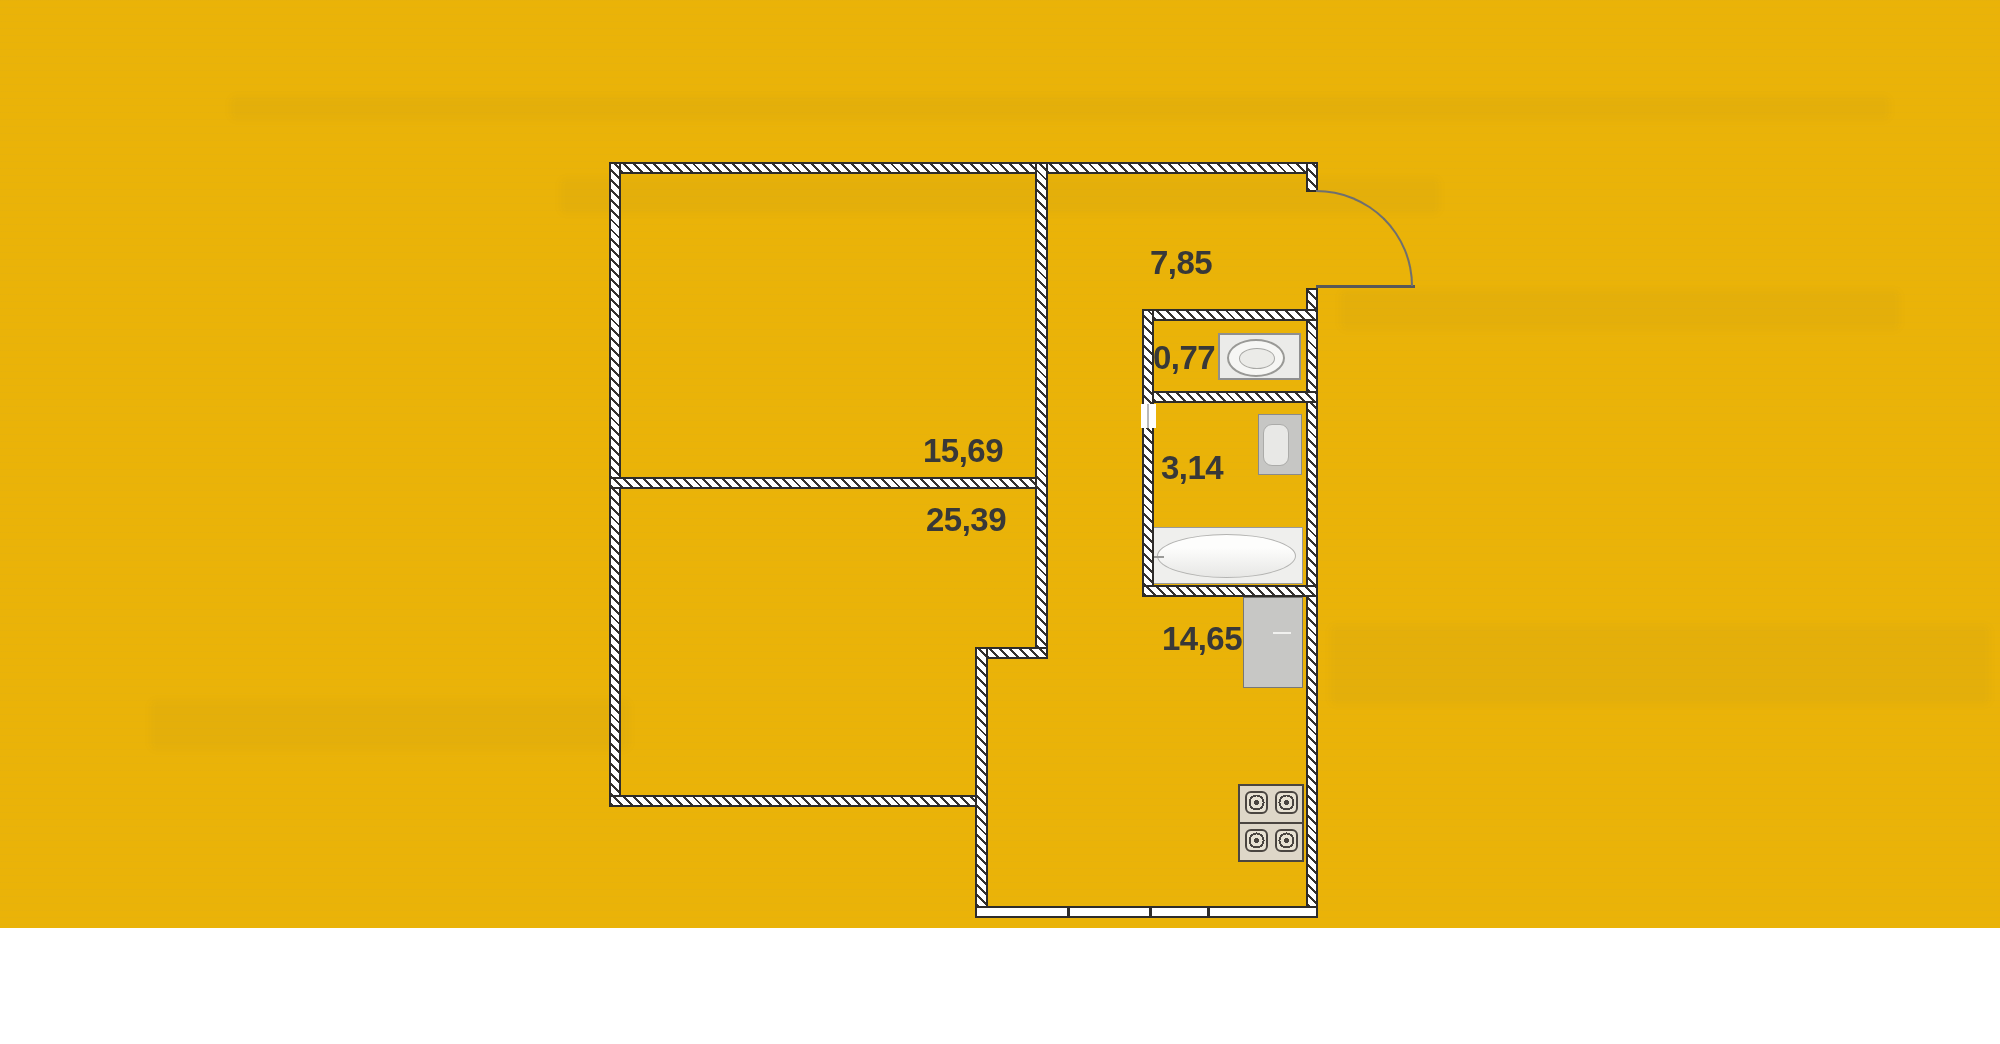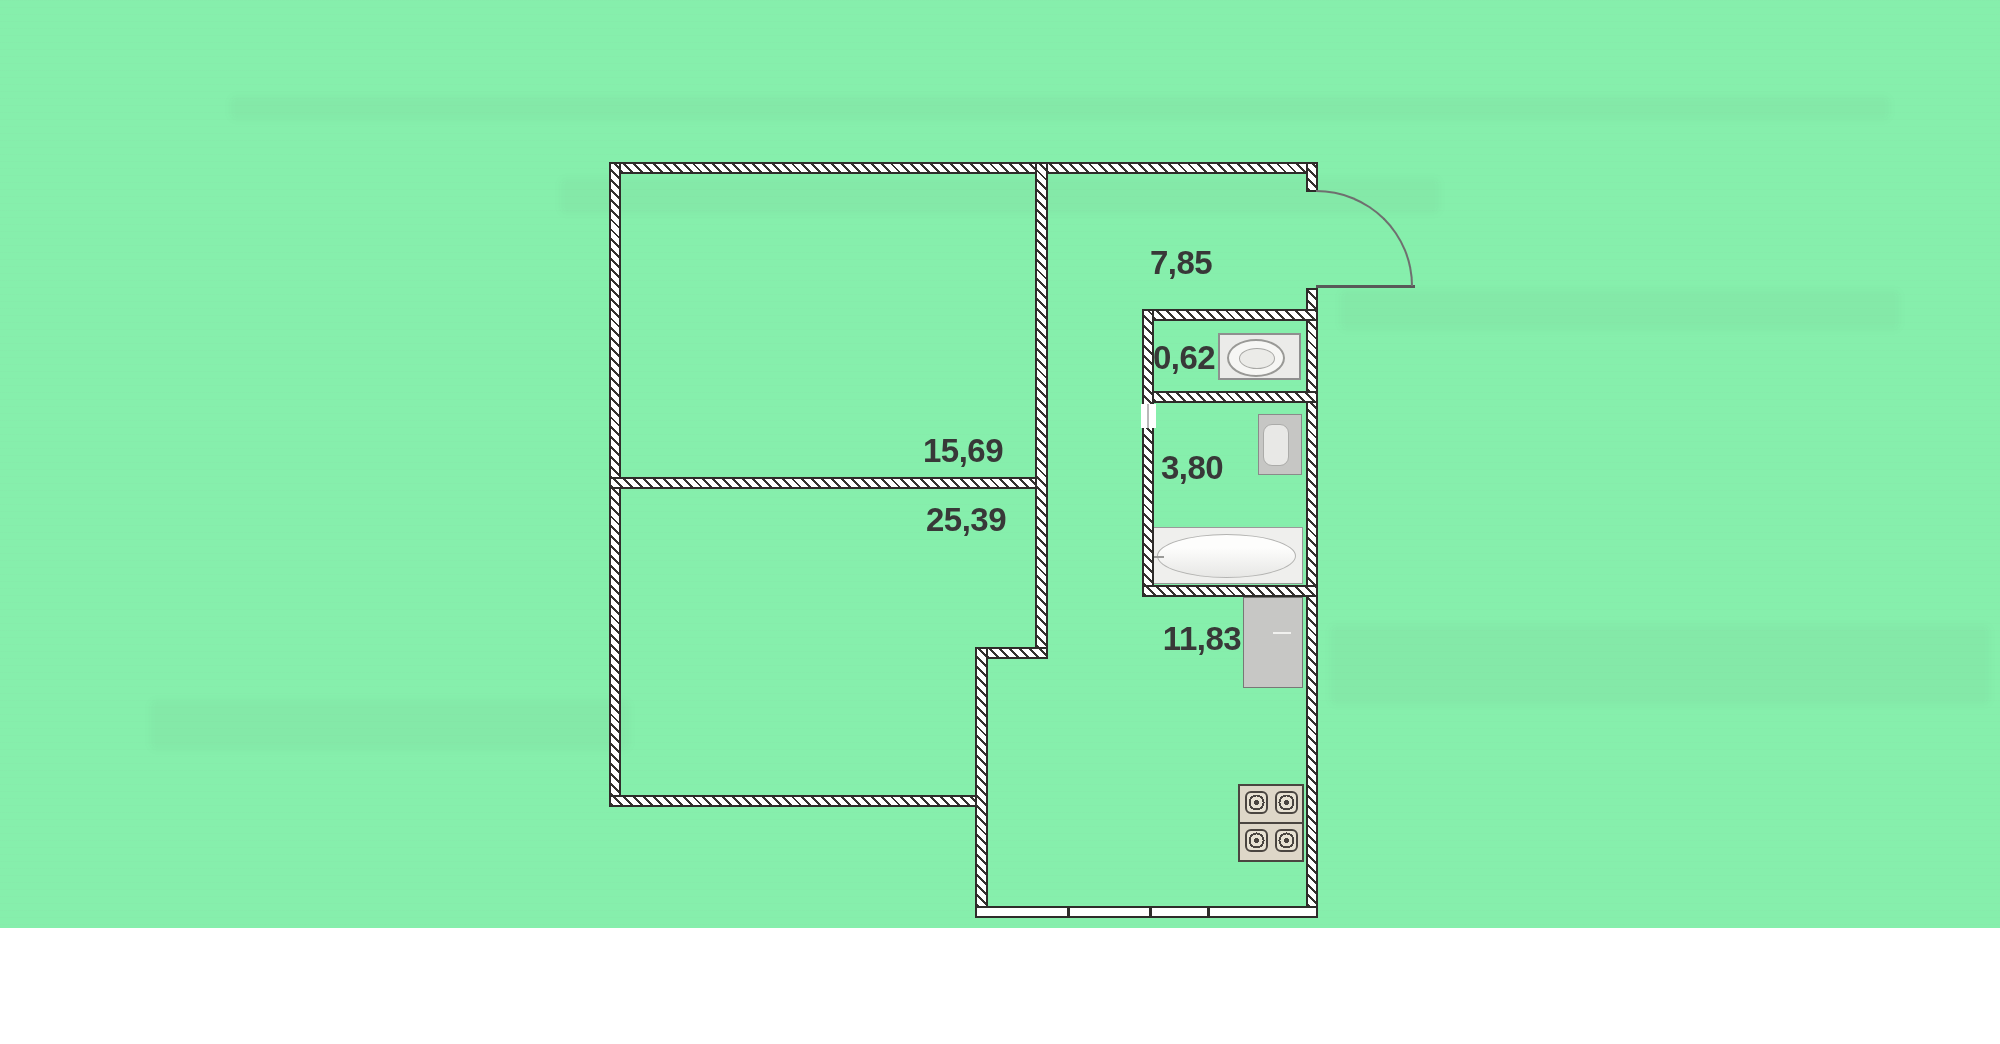--- a/index.html
+++ b/index.html
@@ -1,18 +1,18 @@
 <!DOCTYPE html>
 <html><head>
 <meta charset="utf-8">
 <style>
   html,body{margin:0;padding:0;background:#ffffff;}
   #canvas{
     position:relative;width:2000px;height:928px;overflow:hidden;
-    background:#86efac;
+    background:#eab308;
     font-family:"Liberation Sans", sans-serif;
   }
   
   .noise{
     position:absolute;inset:0;z-index:1;pointer-events:none;
     background:repeating-linear-gradient(180deg, rgba(140,140,140,0.045) 0 1px, transparent 1px 7px);
     opacity:.6;
   }
   .smudge{position:absolute;z-index:1;background:rgba(90,90,90,0.035);filter:blur(3px);border-radius:6px;}
   
@@ -127,25 +127,25 @@
 
   <div class="fixture" id="stove" style="left:1238px;top:784px;width:66px;height:78px">
     <div class="mid"></div>
     <div class="burner" style="left:5px;top:5px"></div>
     <div class="burner" style="left:35px;top:5px"></div>
     <div class="burner" style="left:5px;top:43px"></div>
     <div class="burner" style="left:35px;top:43px"></div>
   </div>
 
   <div class="area-label" style="left:1181px;top:263px">7,85</div>
-  <div class="area-label" style="left:1184px;top:358px">0,62</div>
-  <div class="area-label" style="left:1192px;top:468px">3,80</div>
+  <div class="area-label" style="left:1184px;top:358px">0,77</div>
+  <div class="area-label" style="left:1192px;top:468px">3,14</div>
   <div class="area-label" style="left:963px;top:451px">15,69</div>
   <div class="area-label" style="left:966px;top:520px">25,39</div>
-  <div class="area-label" style="left:1202px;top:639px">11,83</div>
+  <div class="area-label" style="left:1202px;top:639px">14,65</div>
 
   <svg id="watermark" width="420" height="132" viewBox="0 0 420 132">
     <path class="swoosh" d="M 86 84 C 96 38, 132 12, 174 22 C 136 22, 106 52, 98 88 Z"></path>
     <path class="swoosh" d="M 114 88 C 124 54, 150 34, 184 40 C 152 42, 130 64, 124 94 Z"></path>
     <text x="50" y="118">Restate</text>
   </svg>
 
 </div>
 
 </body></html>

